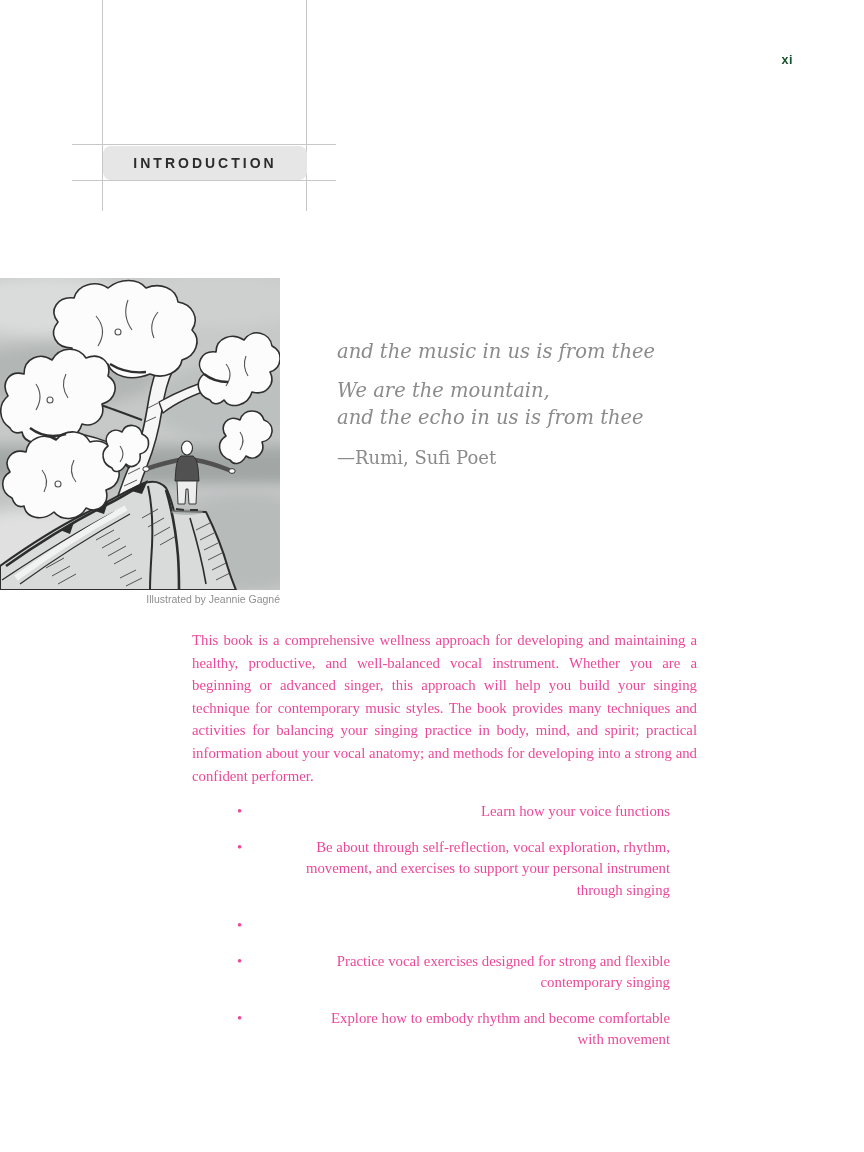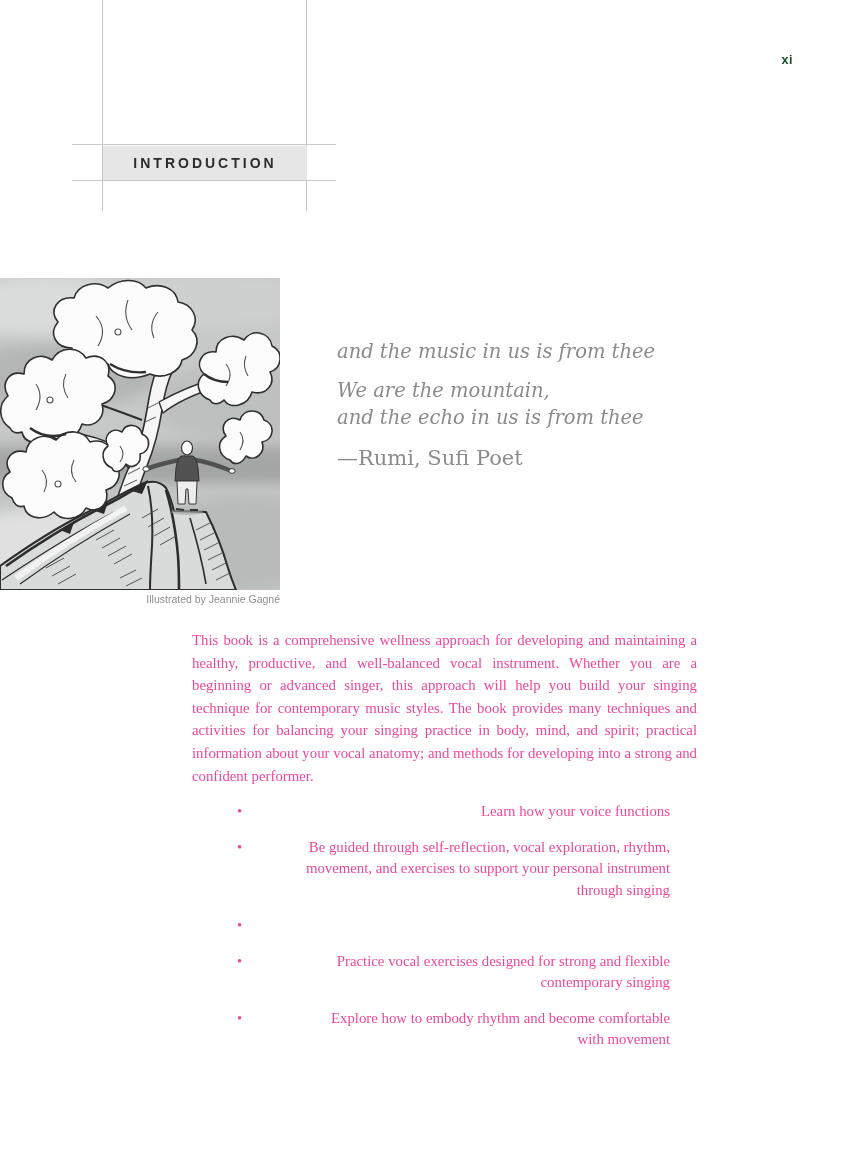--- a/index.html
+++ b/index.html
@@ -12,35 +12,35 @@
     font-size:12.5px;color:#14532d;letter-spacing:.5px;}
 
   
   .vline{position:absolute;top:0;width:1px;height:211px;background:#c7c7c7;}
   .vline-left{left:102px;}
   .vline-right{left:306px;}
   .hline{position:absolute;left:72px;width:264px;height:1px;background:#c7c7c7;}
   .hline-top{top:144px;}
   .hline-bottom{top:180px;}
   .title-box{position:absolute;left:103px;top:146px;width:204px;height:34px;
-    background:#e6e6e6;display:flex;align-items:center;justify-content:center;}
+    background:#e6e6e6;display:flex;align-items:center;justify-content:center;border-radius:8px;}
   .title-box .title{font-family:"Liberation Sans",sans-serif;font-weight:bold;
     font-size:14px;letter-spacing:3px;color:#2c2c2c;}
 
   
   .figure{position:absolute;left:0;top:278px;width:280px;}
   .figure svg{display:block;width:280px;height:312px;}
   .caption{margin-top:3px;text-align:right;
     font-family:"Liberation Sans",sans-serif;font-size:10.5px;color:#8f8f8f;padding-left:9px;}
 
   
   .quote{position:absolute;left:337px;top:338px;color:#8b8b8b;
     font-family:"DejaVu Serif","Liberation Serif",serif;}
   .stanza{font-style:italic;font-size:19.5px;line-height:27.5px;margin:0 0 11px 0;}
-  .attribution{font-style:normal;font-size:21px;line-height:28px;margin-top:12px;}
+  .attribution{font-style:normal;font-size:18px;line-height:28px;margin-top:12px;}
 
   
   .copy{position:absolute;left:192px;top:629px;width:505px;color:#ec4899;
     font-size:14.8px;}
   .paragraph{margin:0;text-align:justify;line-height:22.6px;}
   .lead-in{margin:10px 0 0 23px;line-height:21.5px;}
   .bullets{margin-top:14px;padding-left:45px;}
   .bullet-item{display:flex;margin-bottom:14px;line-height:21.5px;}
   .bullet-dot{width:21px;flex:none;}
   .bullet-lines{width:412px;text-align:right;}
@@ -154,21 +154,21 @@
       <div class="bullet-item">
         <span class="bullet-dot">•</span>
         <div class="bullet-lines">
           <div>Learn how your voice functions</div>
         </div>
       </div>
 
       <div class="bullet-item">
         <span class="bullet-dot">•</span>
         <div class="bullet-lines">
-          <div>Be guided through self-reflection, vocal exploration, rhythm,</div>
+          <div>Be about through self-reflection, vocal exploration, rhythm,</div>
           <div>movement, and exercises to support your personal instrument</div>
           <div>through singing</div>
         </div>
       </div>
 
       <div class="bullet-item">
         <span class="bullet-dot">•</span>
       </div>
 
       <div class="bullet-item">

